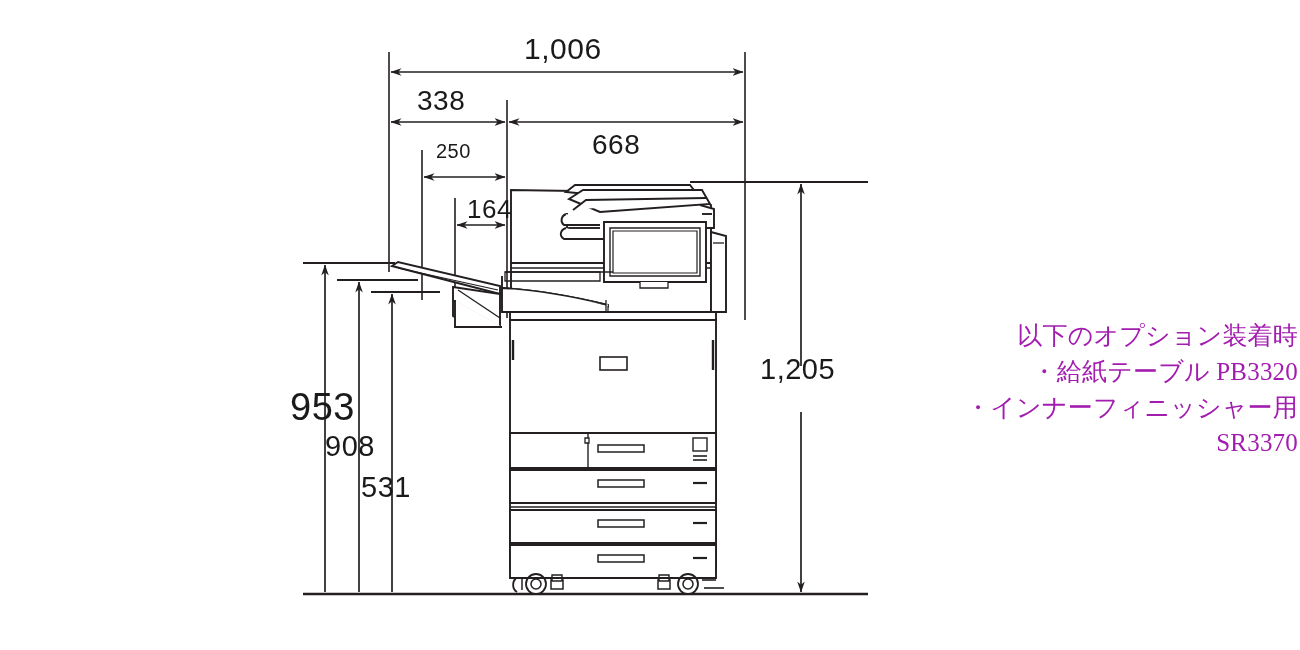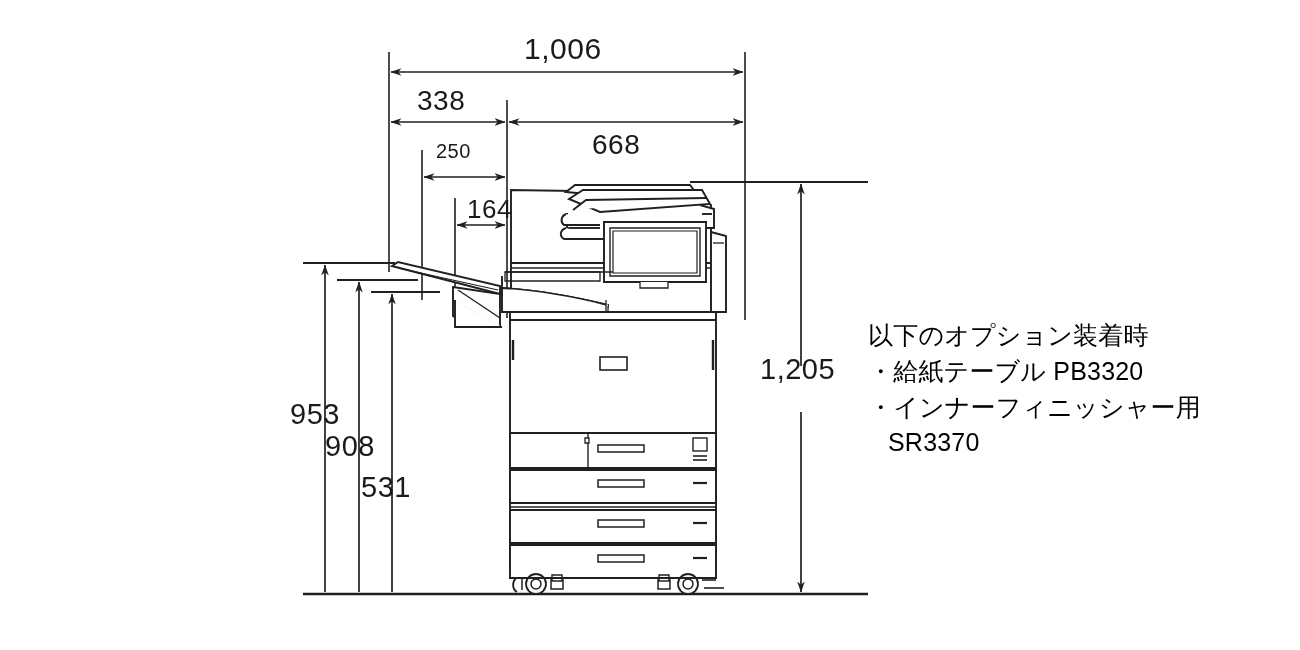--- a/index.html
+++ b/index.html
@@ -34,25 +34,26 @@
     color: #1a1a1a;
     white-space: nowrap;
     line-height: 1;
     letter-spacing: 0.5px;
   }
   .notes {
     position: absolute;
     left: 868px;
     top: 318px;
     width: 430px;
-    font-family: Liberation Sans, sans-serif;
+    font-family: Liberation Serif, serif;
     font-size: 25px;
     line-height: 1.43;
-    color: #000000;
+    color: #a21caf;
     letter-spacing: 0.2px;
+    text-align: right;
   }
   .notes .note-line {
     white-space: nowrap;
   }
   .notes .note-line.indent {
     padding-left: 20px;
   }
 </style>
 </head>
 <body>
@@ -256,21 +257,21 @@
   <div class="dim-label" style="left:524px; top:34px; font-size:30px;">1,006</div>
 
   <div class="dim-label" style="left:417px; top:87px; font-size:28px;">338</div>
 
   <div class="dim-label" style="left:592px; top:87px; font-size:28px;margin-top:44px;">668</div>
 
   <div class="dim-label" style="left:436px; top:141px; font-size:20px;">250</div>
 
   <div class="dim-label" style="left:455px; top:196px; font-size:26px;margin-left:12px;">164</div>
 
-  <div class="dim-label" style="left:290px; top:388px; font-size:29px;margin-top:12px;">953</div>
+  <div class="dim-label" style="left:290px; top:388px; font-size:38px;">953</div>
 
   <div class="dim-label" style="left:325px; top:432px; font-size:29px;">908</div>
 
   <div class="dim-label" style="left:361px; top:473px; font-size:29px;">531</div>
 
   <div class="dim-label" style="left:760px; top:355px; font-size:29px;">1,205</div>
 
   <div class="notes">
     <div class="note-line">以下のオプション装着時</div>
     <div class="note-line">・給紙テーブル PB3320</div>

